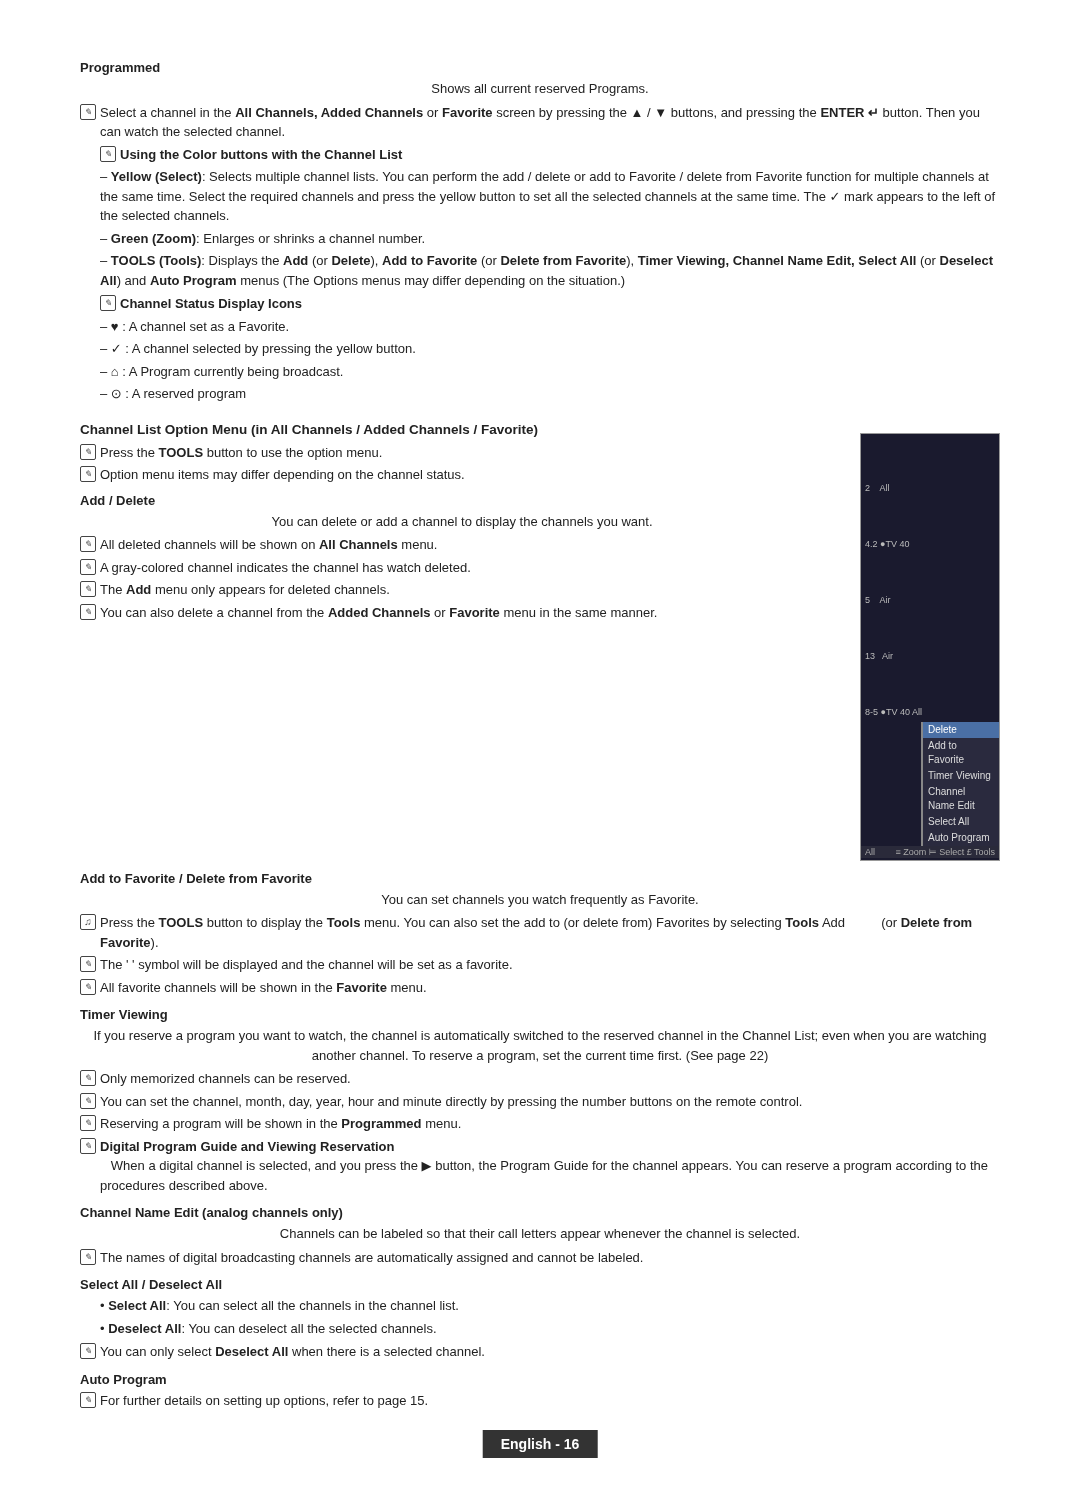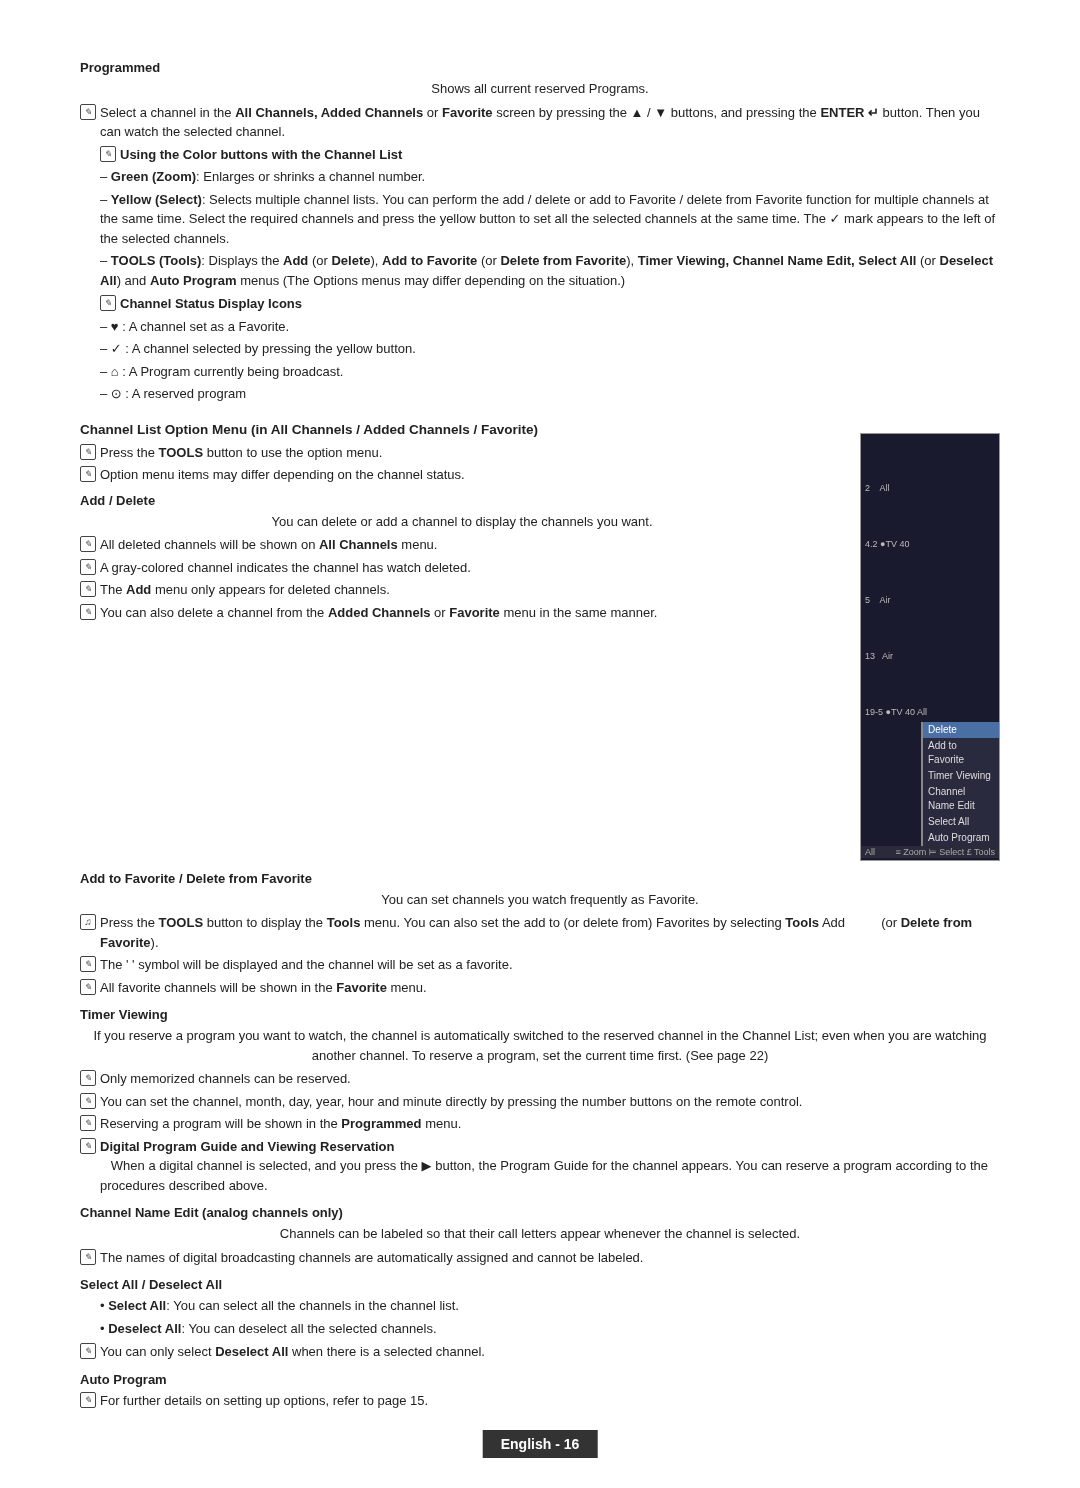--- a/index.html
+++ b/index.html
@@ -179,22 +179,22 @@
     <p>Shows all current reserved Programs.</p>
     <div class="note-line">
       <span class="note-icon">✎</span>
       <span class="note-text">Select a channel in the <b>All Channels, Added Channels</b> or <b>Favorite</b> screen by pressing the ▲ / ▼ buttons, and pressing the <b>ENTER ↵</b> button. Then you can watch the selected channel.</span>
     </div>
     <div class="note-line indent-1">
       <span class="note-icon">✎</span>
       <span class="note-text"><b>Using the Color buttons with the Channel List</b></span>
     </div>
     <ul class="bullet-list indent-2">
+      <li><b>Yellow (Select)</b>: Selects multiple channel lists. You can perform the add / delete or add to Favorite / delete from Favorite function for multiple channels at the same time. Select the required channels and press the yellow button to set all the selected channels at the same time. The ✓ mark appears to the left of the selected channels.</li>
       <li><b>Green (Zoom)</b>: Enlarges or shrinks a channel number.</li>
-      <li><b>Yellow (Select)</b>: Selects multiple channel lists. You can perform the add / delete or add to Favorite / delete from Favorite function for multiple channels at the same time. Select the required channels and press the yellow button to set all the selected channels at the same time. The ✓ mark appears to the left of the selected channels.</li>
       <li><b>TOOLS (Tools)</b>: Displays the <b>Add</b> (or <b>Delete</b>), <b>Add to Favorite</b> (or <b>Delete from Favorite</b>), <b>Timer Viewing, Channel Name Edit, Select All</b> (or <b>Deselect All</b>) and <b>Auto Program</b> menus (The Options menus may differ depending on the situation.)</li>
     </ul>
     <div class="note-line indent-1">
       <span class="note-icon">✎</span>
       <span class="note-text"><b>Channel Status Display Icons</b></span>
     </div>
     <ul class="bullet-list indent-2">
       <li>♥ : A channel set as a Favorite.</li>
       <li>✓ : A channel selected by pressing the yellow button.</li>
       <li>⌂ : A Program currently being broadcast.</li>
@@ -204,21 +204,21 @@
 
   <div class="section-block clearfix">
     <div class="section-heading">Channel List Option Menu (in All Channels / Added Channels / Favorite)</div>
 
     <div class="channel-list-image">
       <div style="background:#1a1a2e; padding:3px 0;">
         <div class="cl-rows">2&nbsp;&nbsp;&nbsp; All</div>
         <div class="cl-rows">4.2 ●TV 40</div>
         <div class="cl-rows">5&nbsp;&nbsp;&nbsp; Air</div>
         <div class="cl-rows">13&nbsp;&nbsp; Air</div>
-        <div class="cl-rows">19-5 ●TV 40 All</div>
+        <div class="cl-rows">8-5 ●TV 40 All</div>
       </div>
       <div style="background:#2a2a3e; border-left: 2px solid #888; margin-left: 60px;">
         <div class="cl-menu-item active">Delete</div>
         <div class="cl-menu-item">Add to Favorite</div>
         <div class="cl-menu-item">Timer Viewing</div>
         <div class="cl-menu-item">Channel Name Edit</div>
         <div class="cl-menu-item">Select All</div>
         <div class="cl-menu-item">Auto Program</div>
       </div>
       <div class="cl-statusbar">

